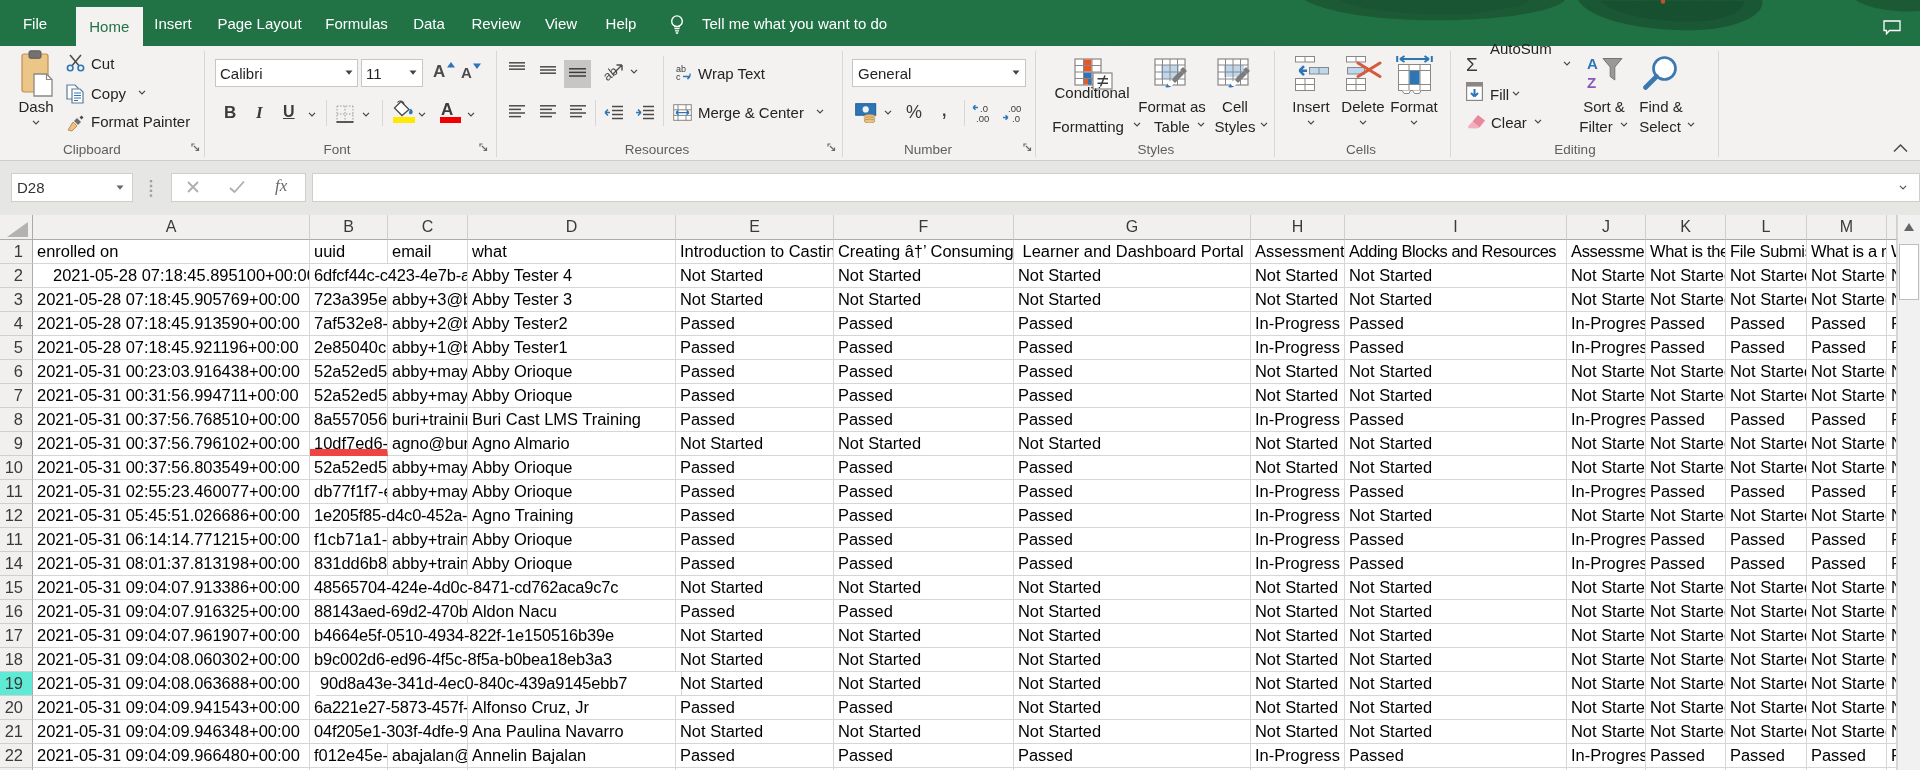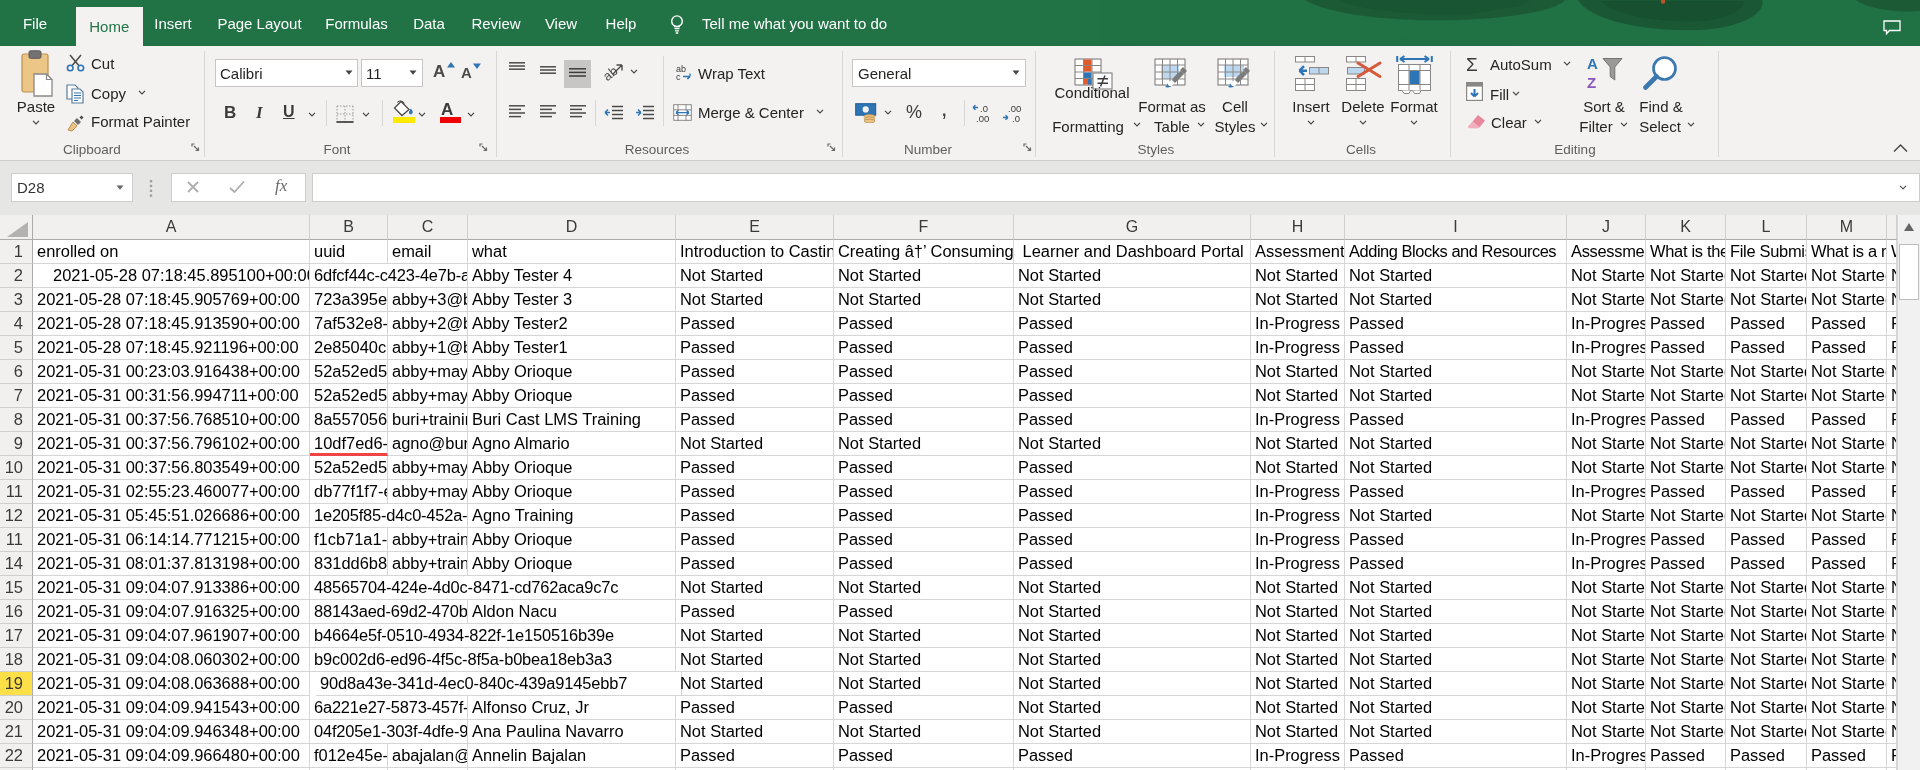--- a/index.html
+++ b/index.html
@@ -42,21 +42,21 @@
 <svg style="position:absolute;left:1883px;top:20px" width="18" height="15" viewBox="0 0 18 15">
 <path d="M1 1 H17 V10.5 H6.5 L3.5 13.8 V10.5 H1 Z" fill="none" stroke="#fff" stroke-width="1.3"></path>
   </svg>
 <div style="left:0px;top:46px;width:1920px;height:115px;position:absolute;background:#f3f2f1;border-bottom:1px solid #cfcdcb;"></div>
 <svg style="position:absolute;left:20px;top:50px" width="34" height="48" viewBox="0 0 34 48">
 <rect x="2" y="4" width="26" height="38" rx="2" fill="#ecc687" stroke="#bd8f51" stroke-width="1.2"></rect>
 <rect x="9" y="0.8" width="12" height="7.5" rx="1.5" fill="#767171" stroke="#5a5a5a"></rect>
 <path d="M14 24 H26.5 L32 29.5 V46 H14 Z" fill="#fff" stroke="#8a8886" stroke-width="1.3"></path>
 <path d="M26.5 24 V29.5 H32" fill="none" stroke="#8a8886" stroke-width="1.2"></path>
   </svg>
-<div style="left:10px;top:98px;width:52px;height:16px;position:absolute;text-align:center;font-size:15px;color:#252423;">Paste</div>
+<div style="left:10px;top:98px;width:52px;height:16px;position:absolute;text-align:center;font-size:15px;color:#252423;">Dash</div>
 <svg style="position:absolute;left:32px;top:120px" width="8" height="5" viewBox="0 0 8 5">
     <path d="M1 0.8 L4 3.8 L7 0.8" fill="none" stroke="#444" stroke-width="1.2"></path>
   </svg>
 <svg style="position:absolute;left:66px;top:54px" width="19" height="18" viewBox="0 0 19 18">
 <path d="M4 1 L13.2 12" stroke="#4a4a4a" stroke-width="1.5" fill="none"></path>
 <path d="M15 1 L5.8 12" stroke="#4a4a4a" stroke-width="1.5" fill="none"></path>
 <circle cx="4.2" cy="14" r="2.8" fill="none" stroke="#2e75b6" stroke-width="1.6"></circle>
 <circle cx="14.8" cy="14" r="2.8" fill="none" stroke="#2e75b6" stroke-width="1.6"></circle>
   </svg>
 <div style="left:91px;top:55px;position:absolute;font-size:15px;color:#252423;white-space:nowrap;">Cut</div>
@@ -316,21 +316,21 @@
 <rect x="13.5" y="16" width="10" height="13" fill="#2e75b6"></rect>
 <path d="M6 35.5 L8 38.5 L13 38.5 L14.5 35.5 M16.5 35.5 L18.5 38.5 L23.5 38.5 L25 35.5" stroke="#8a8886" fill="#fff" stroke-width="1"></path>
 </svg>
 <div style="left:1388px;top:98px;width:52px;height:15px;position:absolute;text-align:center;font-size:15px;color:#252423;">Format</div>
 <svg style="position:absolute;left:1410px;top:120px" width="8" height="5" viewBox="0 0 8 5">
     <path d="M1 0.8 L4 3.8 L7 0.8" fill="none" stroke="#444" stroke-width="1.2"></path>
   </svg>
 <div style="left:1301px;top:142px;width:120px;height:15px;position:absolute;text-align:center;font-size:13.5px;color:#605e5c;">Cells</div>
 <div style="left:1450px;top:51px;width:1px;height:106px;background:#d9d7d5;position:absolute;"></div>
 <div style="left:1466px;top:54px;position:absolute;font-size:19px;color:#3b3b3b;white-space:nowrap;">Σ</div>
-<div style="left:1490px;top:56px;position:absolute;font-size:15px;color:#252423;white-space:nowrap;">AutoSum</div>
+<div style="left:1490px;top:40px;position:absolute;font-size:15px;color:#252423;white-space:nowrap;">AutoSum</div>
 <svg style="position:absolute;left:1563px;top:61px" width="8" height="5" viewBox="0 0 8 5">
     <path d="M1 0.8 L4 3.8 L7 0.8" fill="none" stroke="#444" stroke-width="1.2"></path>
   </svg>
 <svg style="position:absolute;left:1466px;top:82px" width="17" height="19" viewBox="0 0 17 19">
 <rect x="0.6" y="0.6" width="15.8" height="17.8" fill="#fff" stroke="#8a8886" stroke-width="1.2"></rect>
 <rect x="0.6" y="0.6" width="15.8" height="4" fill="#8a8886"></rect>
 <path d="M8.5 7 V14 M8.5 14.5 L5 11 M8.5 14.5 L12 11" stroke="#2e75b6" stroke-width="2" fill="none"></path>
   </svg>
 <div style="left:1490px;top:86px;position:absolute;font-size:15px;color:#252423;white-space:nowrap;">Fill</div>
 <svg style="position:absolute;left:1512px;top:91px" width="8" height="5" viewBox="0 0 8 5">
@@ -526,21 +526,21 @@
 <div style="left:1014px;top:408px;width:237px;height:24px;position:absolute;border-right:1px solid #d6d6d6;border-bottom:1px solid #d6d6d6;overflow:hidden;white-space:nowrap;font-size:16.45px;line-height:23.5px;padding-left:4px;">Passed</div>
 <div style="left:1251px;top:408px;width:94px;height:24px;position:absolute;border-right:1px solid #d6d6d6;border-bottom:1px solid #d6d6d6;overflow:hidden;white-space:nowrap;font-size:16.45px;line-height:23.5px;padding-left:4px;">In-Progress</div>
 <div style="left:1345px;top:408px;width:222px;height:24px;position:absolute;border-right:1px solid #d6d6d6;border-bottom:1px solid #d6d6d6;overflow:hidden;white-space:nowrap;font-size:16.45px;line-height:23.5px;padding-left:4px;">Passed</div>
 <div style="left:1567px;top:408px;width:79px;height:24px;position:absolute;border-right:1px solid #d6d6d6;border-bottom:1px solid #d6d6d6;overflow:hidden;white-space:nowrap;font-size:16.45px;line-height:23.5px;padding-left:4px;">In-Progress</div>
 <div style="left:1646px;top:408px;width:80px;height:24px;position:absolute;border-right:1px solid #d6d6d6;border-bottom:1px solid #d6d6d6;overflow:hidden;white-space:nowrap;font-size:16.45px;line-height:23.5px;padding-left:4px;">Passed</div>
 <div style="left:1726px;top:408px;width:81px;height:24px;position:absolute;border-right:1px solid #d6d6d6;border-bottom:1px solid #d6d6d6;overflow:hidden;white-space:nowrap;font-size:16.45px;line-height:23.5px;padding-left:4px;">Passed</div>
 <div style="left:1807px;top:408px;width:80px;height:24px;position:absolute;border-right:1px solid #d6d6d6;border-bottom:1px solid #d6d6d6;overflow:hidden;white-space:nowrap;font-size:16.45px;line-height:23.5px;padding-left:4px;">Passed</div>
 <div style="left:1887px;top:408px;width:10px;height:24px;position:absolute;border-right:1px solid #d6d6d6;border-bottom:1px solid #d6d6d6;overflow:hidden;white-space:nowrap;font-size:16.45px;line-height:23.5px;padding-left:4px;">Passed</div>
 <div style="left:0px;top:432px;width:33px;height:24px;position:absolute;background:#f1f0ef;border-right:1px solid #ababab;border-bottom:1px solid #cfcfcf;font-size:16.5px;color:#3a3a3a;text-align:right;line-height:23px;padding-right:9px;overflow:hidden;">9</div>
 <div style="left:33px;top:432px;width:277px;height:24px;position:absolute;border-right:1px solid #d6d6d6;border-bottom:1px solid #d6d6d6;overflow:hidden;white-space:nowrap;font-size:16.45px;line-height:23.5px;padding-left:4px;">2021-05-31 00:37:56.796102+00:00</div>
-<div style="left:310px;top:432px;width:78px;height:24px;position:absolute;border-right:1px solid #d6d6d6;border-bottom:3px solid #ef4444;overflow:hidden;white-space:nowrap;font-size:16.45px;line-height:23.5px;padding-left:4px;">10df7ed6-</div>
+<div style="left:310px;top:432px;width:78px;height:24px;position:absolute;border-right:1px solid #d6d6d6;border-bottom:7px solid #ef4444;overflow:hidden;white-space:nowrap;font-size:16.45px;line-height:23.5px;padding-left:4px;">10df7ed6-</div>
 <div style="left:388px;top:432px;width:80px;height:24px;position:absolute;border-right:1px solid #d6d6d6;border-bottom:1px solid #d6d6d6;overflow:hidden;white-space:nowrap;font-size:16.45px;line-height:23.5px;padding-left:4px;">agno@burr</div>
 <div style="left:468px;top:432px;width:208px;height:24px;position:absolute;border-right:1px solid #d6d6d6;border-bottom:1px solid #d6d6d6;overflow:hidden;white-space:nowrap;font-size:16.45px;line-height:23.5px;padding-left:4px;">Agno Almario</div>
 <div style="left:676px;top:432px;width:158px;height:24px;position:absolute;border-right:1px solid #d6d6d6;border-bottom:1px solid #d6d6d6;overflow:hidden;white-space:nowrap;font-size:16.45px;line-height:23.5px;padding-left:4px;">Not Started</div>
 <div style="left:834px;top:432px;width:180px;height:24px;position:absolute;border-right:1px solid #d6d6d6;border-bottom:1px solid #d6d6d6;overflow:hidden;white-space:nowrap;font-size:16.45px;line-height:23.5px;padding-left:4px;">Not Started</div>
 <div style="left:1014px;top:432px;width:237px;height:24px;position:absolute;border-right:1px solid #d6d6d6;border-bottom:1px solid #d6d6d6;overflow:hidden;white-space:nowrap;font-size:16.45px;line-height:23.5px;padding-left:4px;">Not Started</div>
 <div style="left:1251px;top:432px;width:94px;height:24px;position:absolute;border-right:1px solid #d6d6d6;border-bottom:1px solid #d6d6d6;overflow:hidden;white-space:nowrap;font-size:16.45px;line-height:23.5px;padding-left:4px;">Not Started</div>
 <div style="left:1345px;top:432px;width:222px;height:24px;position:absolute;border-right:1px solid #d6d6d6;border-bottom:1px solid #d6d6d6;overflow:hidden;white-space:nowrap;font-size:16.45px;line-height:23.5px;padding-left:4px;">Not Started</div>
 <div style="left:1567px;top:432px;width:79px;height:24px;position:absolute;border-right:1px solid #d6d6d6;border-bottom:1px solid #d6d6d6;overflow:hidden;white-space:nowrap;font-size:16.45px;line-height:23.5px;padding-left:4px;">Not Started</div>
 <div style="left:1646px;top:432px;width:80px;height:24px;position:absolute;border-right:1px solid #d6d6d6;border-bottom:1px solid #d6d6d6;overflow:hidden;white-space:nowrap;font-size:16.45px;line-height:23.5px;padding-left:4px;">Not Started</div>
 <div style="left:1726px;top:432px;width:81px;height:24px;position:absolute;border-right:1px solid #d6d6d6;border-bottom:1px solid #d6d6d6;overflow:hidden;white-space:nowrap;font-size:16.45px;line-height:23.5px;padding-left:4px;">Not Started</div>
@@ -666,21 +666,21 @@
 <div style="left:676px;top:648px;width:158px;height:24px;position:absolute;border-right:1px solid #d6d6d6;border-bottom:1px solid #d6d6d6;overflow:hidden;white-space:nowrap;font-size:16.45px;line-height:23.5px;padding-left:4px;">Not Started</div>
 <div style="left:834px;top:648px;width:180px;height:24px;position:absolute;border-right:1px solid #d6d6d6;border-bottom:1px solid #d6d6d6;overflow:hidden;white-space:nowrap;font-size:16.45px;line-height:23.5px;padding-left:4px;">Not Started</div>
 <div style="left:1014px;top:648px;width:237px;height:24px;position:absolute;border-right:1px solid #d6d6d6;border-bottom:1px solid #d6d6d6;overflow:hidden;white-space:nowrap;font-size:16.45px;line-height:23.5px;padding-left:4px;">Not Started</div>
 <div style="left:1251px;top:648px;width:94px;height:24px;position:absolute;border-right:1px solid #d6d6d6;border-bottom:1px solid #d6d6d6;overflow:hidden;white-space:nowrap;font-size:16.45px;line-height:23.5px;padding-left:4px;">Not Started</div>
 <div style="left:1345px;top:648px;width:222px;height:24px;position:absolute;border-right:1px solid #d6d6d6;border-bottom:1px solid #d6d6d6;overflow:hidden;white-space:nowrap;font-size:16.45px;line-height:23.5px;padding-left:4px;">Not Started</div>
 <div style="left:1567px;top:648px;width:79px;height:24px;position:absolute;border-right:1px solid #d6d6d6;border-bottom:1px solid #d6d6d6;overflow:hidden;white-space:nowrap;font-size:16.45px;line-height:23.5px;padding-left:4px;">Not Started</div>
 <div style="left:1646px;top:648px;width:80px;height:24px;position:absolute;border-right:1px solid #d6d6d6;border-bottom:1px solid #d6d6d6;overflow:hidden;white-space:nowrap;font-size:16.45px;line-height:23.5px;padding-left:4px;">Not Started</div>
 <div style="left:1726px;top:648px;width:81px;height:24px;position:absolute;border-right:1px solid #d6d6d6;border-bottom:1px solid #d6d6d6;overflow:hidden;white-space:nowrap;font-size:16.45px;line-height:23.5px;padding-left:4px;">Not Started</div>
 <div style="left:1807px;top:648px;width:80px;height:24px;position:absolute;border-right:1px solid #d6d6d6;border-bottom:1px solid #d6d6d6;overflow:hidden;white-space:nowrap;font-size:16.45px;line-height:23.5px;padding-left:4px;">Not Started</div>
 <div style="left:1887px;top:648px;width:10px;height:24px;position:absolute;border-right:1px solid #d6d6d6;border-bottom:1px solid #d6d6d6;overflow:hidden;white-space:nowrap;font-size:16.45px;line-height:23.5px;padding-left:4px;">Not Started</div>
-<div style="left:0px;top:672px;width:33px;height:24px;position:absolute;background:#fde047;border-right:1px solid #ababab;border-bottom:1px solid #cfcfcf;font-size:16.5px;color:#3a3a3a;text-align:right;line-height:23px;padding-right:9px;overflow:hidden;">19</div>
+<div style="left:0px;top:672px;width:33px;height:24px;position:absolute;background:#5eead4;border-right:1px solid #ababab;border-bottom:1px solid #cfcfcf;font-size:16.5px;color:#3a3a3a;text-align:right;line-height:23px;padding-right:9px;overflow:hidden;">19</div>
 <div style="left:33px;top:672px;width:277px;height:24px;position:absolute;border-right:1px solid #d6d6d6;border-bottom:1px solid #d6d6d6;overflow:hidden;white-space:nowrap;font-size:16.45px;line-height:23.5px;padding-left:4px;">2021-05-31 09:04:08.063688+00:00</div>
 <div style="left:316px;top:672px;width:366px;height:24px;position:absolute;border-right:1px solid #d6d6d6;border-bottom:1px solid #d6d6d6;overflow:hidden;white-space:nowrap;font-size:16.45px;line-height:23.5px;padding-left:4px;letter-spacing:-0.15px;">90d8a43e-341d-4ec0-840c-439a9145ebb7</div>
 <div style="left:676px;top:672px;width:158px;height:24px;position:absolute;border-right:1px solid #d6d6d6;border-bottom:1px solid #d6d6d6;overflow:hidden;white-space:nowrap;font-size:16.45px;line-height:23.5px;padding-left:4px;">Not Started</div>
 <div style="left:834px;top:672px;width:180px;height:24px;position:absolute;border-right:1px solid #d6d6d6;border-bottom:1px solid #d6d6d6;overflow:hidden;white-space:nowrap;font-size:16.45px;line-height:23.5px;padding-left:4px;">Not Started</div>
 <div style="left:1014px;top:672px;width:237px;height:24px;position:absolute;border-right:1px solid #d6d6d6;border-bottom:1px solid #d6d6d6;overflow:hidden;white-space:nowrap;font-size:16.45px;line-height:23.5px;padding-left:4px;">Not Started</div>
 <div style="left:1251px;top:672px;width:94px;height:24px;position:absolute;border-right:1px solid #d6d6d6;border-bottom:1px solid #d6d6d6;overflow:hidden;white-space:nowrap;font-size:16.45px;line-height:23.5px;padding-left:4px;">Not Started</div>
 <div style="left:1345px;top:672px;width:222px;height:24px;position:absolute;border-right:1px solid #d6d6d6;border-bottom:1px solid #d6d6d6;overflow:hidden;white-space:nowrap;font-size:16.45px;line-height:23.5px;padding-left:4px;">Not Started</div>
 <div style="left:1567px;top:672px;width:79px;height:24px;position:absolute;border-right:1px solid #d6d6d6;border-bottom:1px solid #d6d6d6;overflow:hidden;white-space:nowrap;font-size:16.45px;line-height:23.5px;padding-left:4px;">Not Started</div>
 <div style="left:1646px;top:672px;width:80px;height:24px;position:absolute;border-right:1px solid #d6d6d6;border-bottom:1px solid #d6d6d6;overflow:hidden;white-space:nowrap;font-size:16.45px;line-height:23.5px;padding-left:4px;">Not Started</div>
 <div style="left:1726px;top:672px;width:81px;height:24px;position:absolute;border-right:1px solid #d6d6d6;border-bottom:1px solid #d6d6d6;overflow:hidden;white-space:nowrap;font-size:16.45px;line-height:23.5px;padding-left:4px;">Not Started</div>

